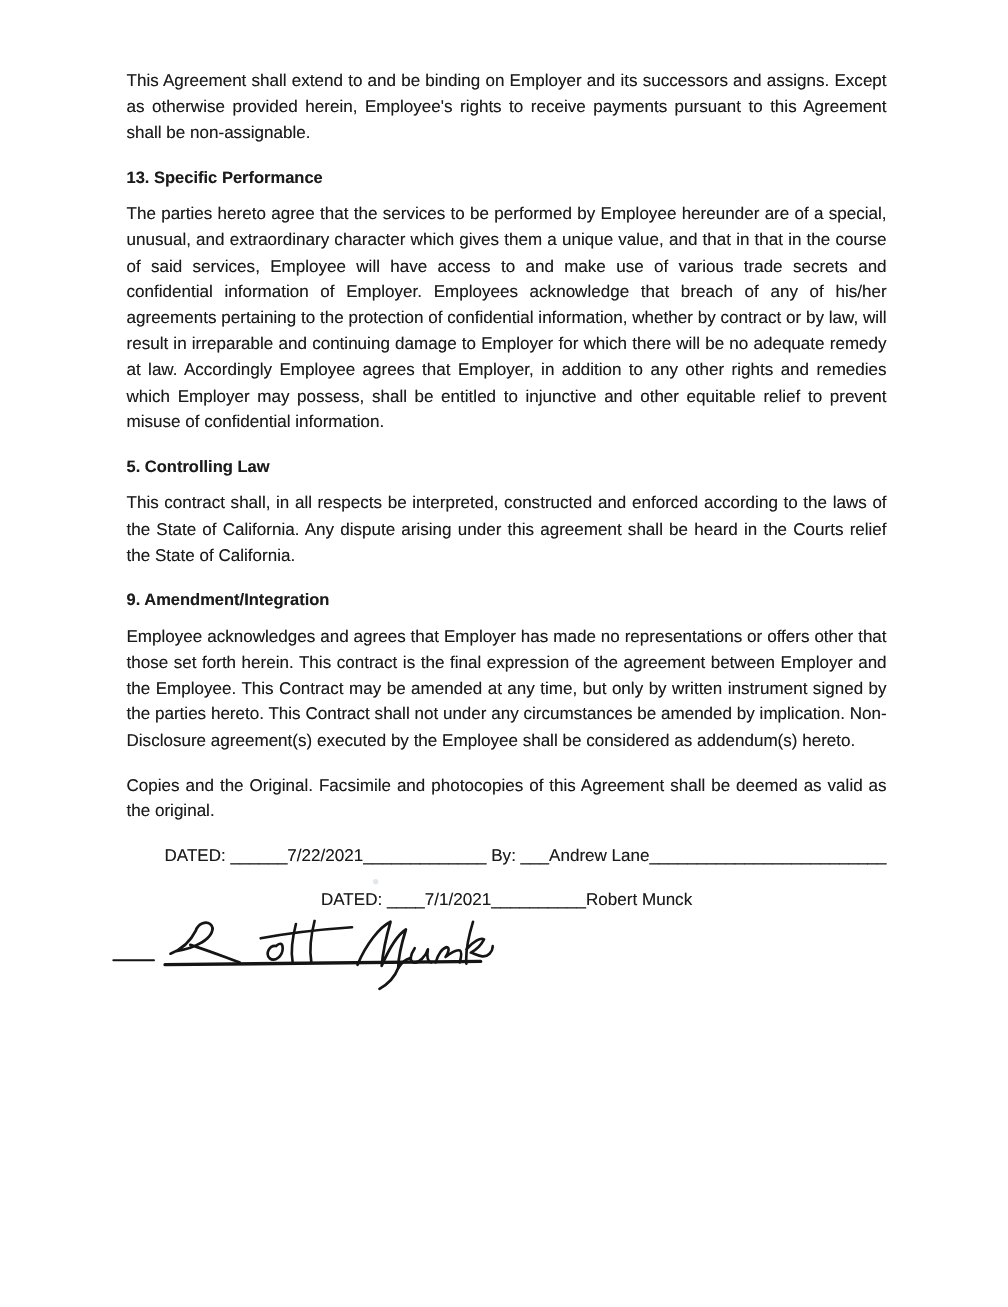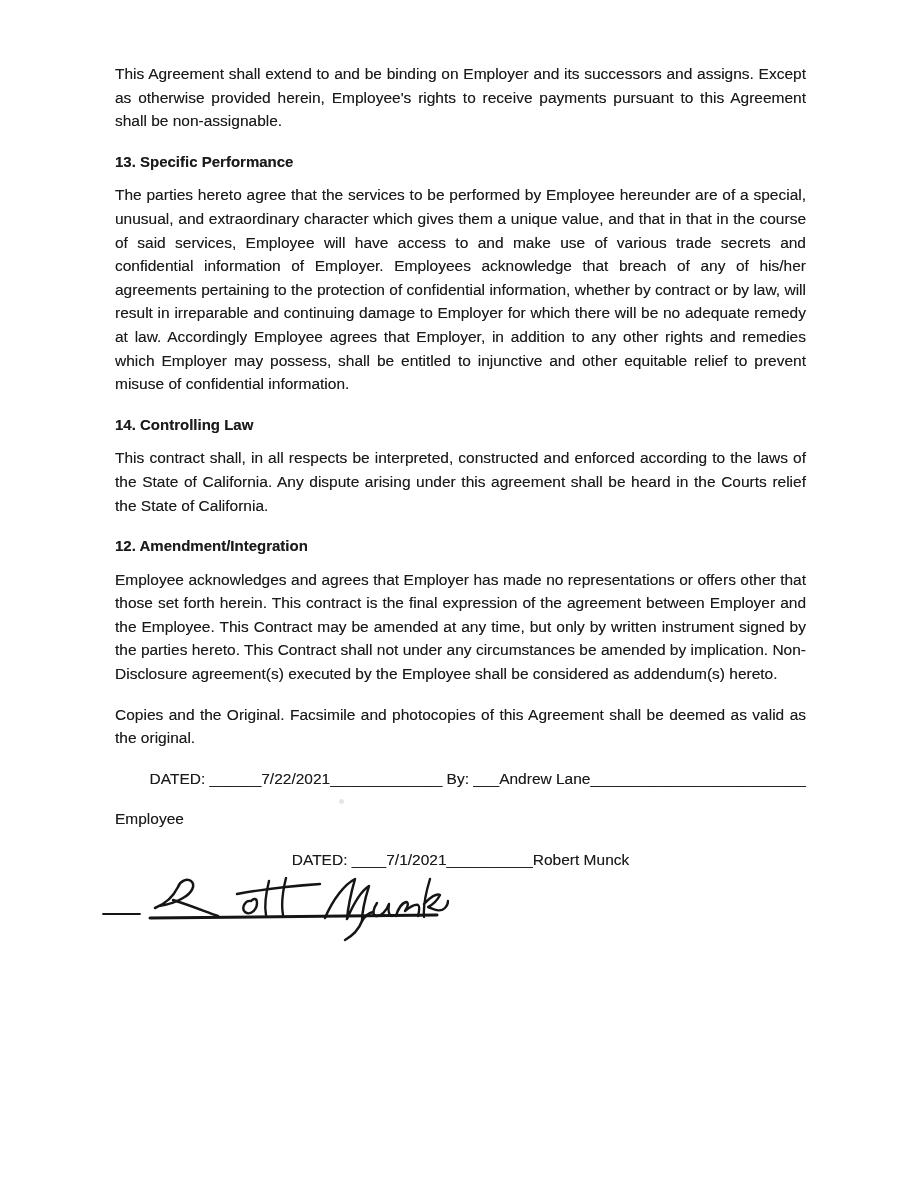--- a/index.html
+++ b/index.html
@@ -69,31 +69,30 @@
 
 <div class="page">
 
   <div class="content">
 
     <p>This Agreement shall extend to and be binding on Employer and its successors and assigns. Except as otherwise provided herein, Employee's rights to receive payments pursuant to this Agreement shall be non-assignable.</p>
 
     <h3>13. Specific Performance</h3>
     <p>The parties hereto agree that the services to be performed by Employee hereunder are of a special, unusual, and extraordinary character which gives them a unique value, and that in that in the course of said services, Employee will have access to and make use of various trade secrets and confidential information of Employer. Employees acknowledge that breach of any of his/her agreements pertaining to the protection of confidential information, whether by contract or by law, will result in irreparable and continuing damage to Employer for which there will be no adequate remedy at law. Accordingly Employee agrees that Employer, in addition to any other rights and remedies which Employer may possess, shall be entitled to injunctive and other equitable relief to prevent misuse of confidential information.</p>
 
-    <h3>14. Controlling Law</h3>
+    <h3>5. Controlling Law</h3>
     <p>This contract shall, in all respects be interpreted, constructed and enforced according to the laws of the State of California. Any dispute arising under this agreement shall be heard in the Courts relief the State of California.</p>
 
-    <h3>12. Amendment/Integration</h3>
+    <h3>9. Amendment/Integration</h3>
     <p>Employee acknowledges and agrees that Employer has made no representations or offers other that those set forth herein. This contract is the final expression of the agreement between Employer and the Employee. This Contract may be amended at any time, but only by written instrument signed by the parties hereto. This Contract shall not under any circumstances be amended by implication. Non-Disclosure agreement(s) executed by the Employee shall be considered as addendum(s) hereto.</p>
 
     <p>Copies and the Original. Facsimile and photocopies of this Agreement shall be deemed as valid as the original.</p>
 
     <p class="dated-line">DATED: ______7/22/2021_____________ By: ___Andrew Lane_________________________</p>
 
-    <p class="employee-label">Employee</p>
 
     <p class="dated-line-2">DATED: ____7/1/2021__________Robert Munck</p>
 
     <div class="signature-row">
       <svg class="signature-svg" width="350" height="65" viewBox="0 0 350 65" fill="none" stroke="#151515" stroke-linecap="round" stroke-linejoin="round" aria-label="Robert Munck">
 
         <path d="M4,37 H41" stroke-width="1.8"></path>
 
         <path d="M51,41 L338,38" stroke-width="3"></path>
 

